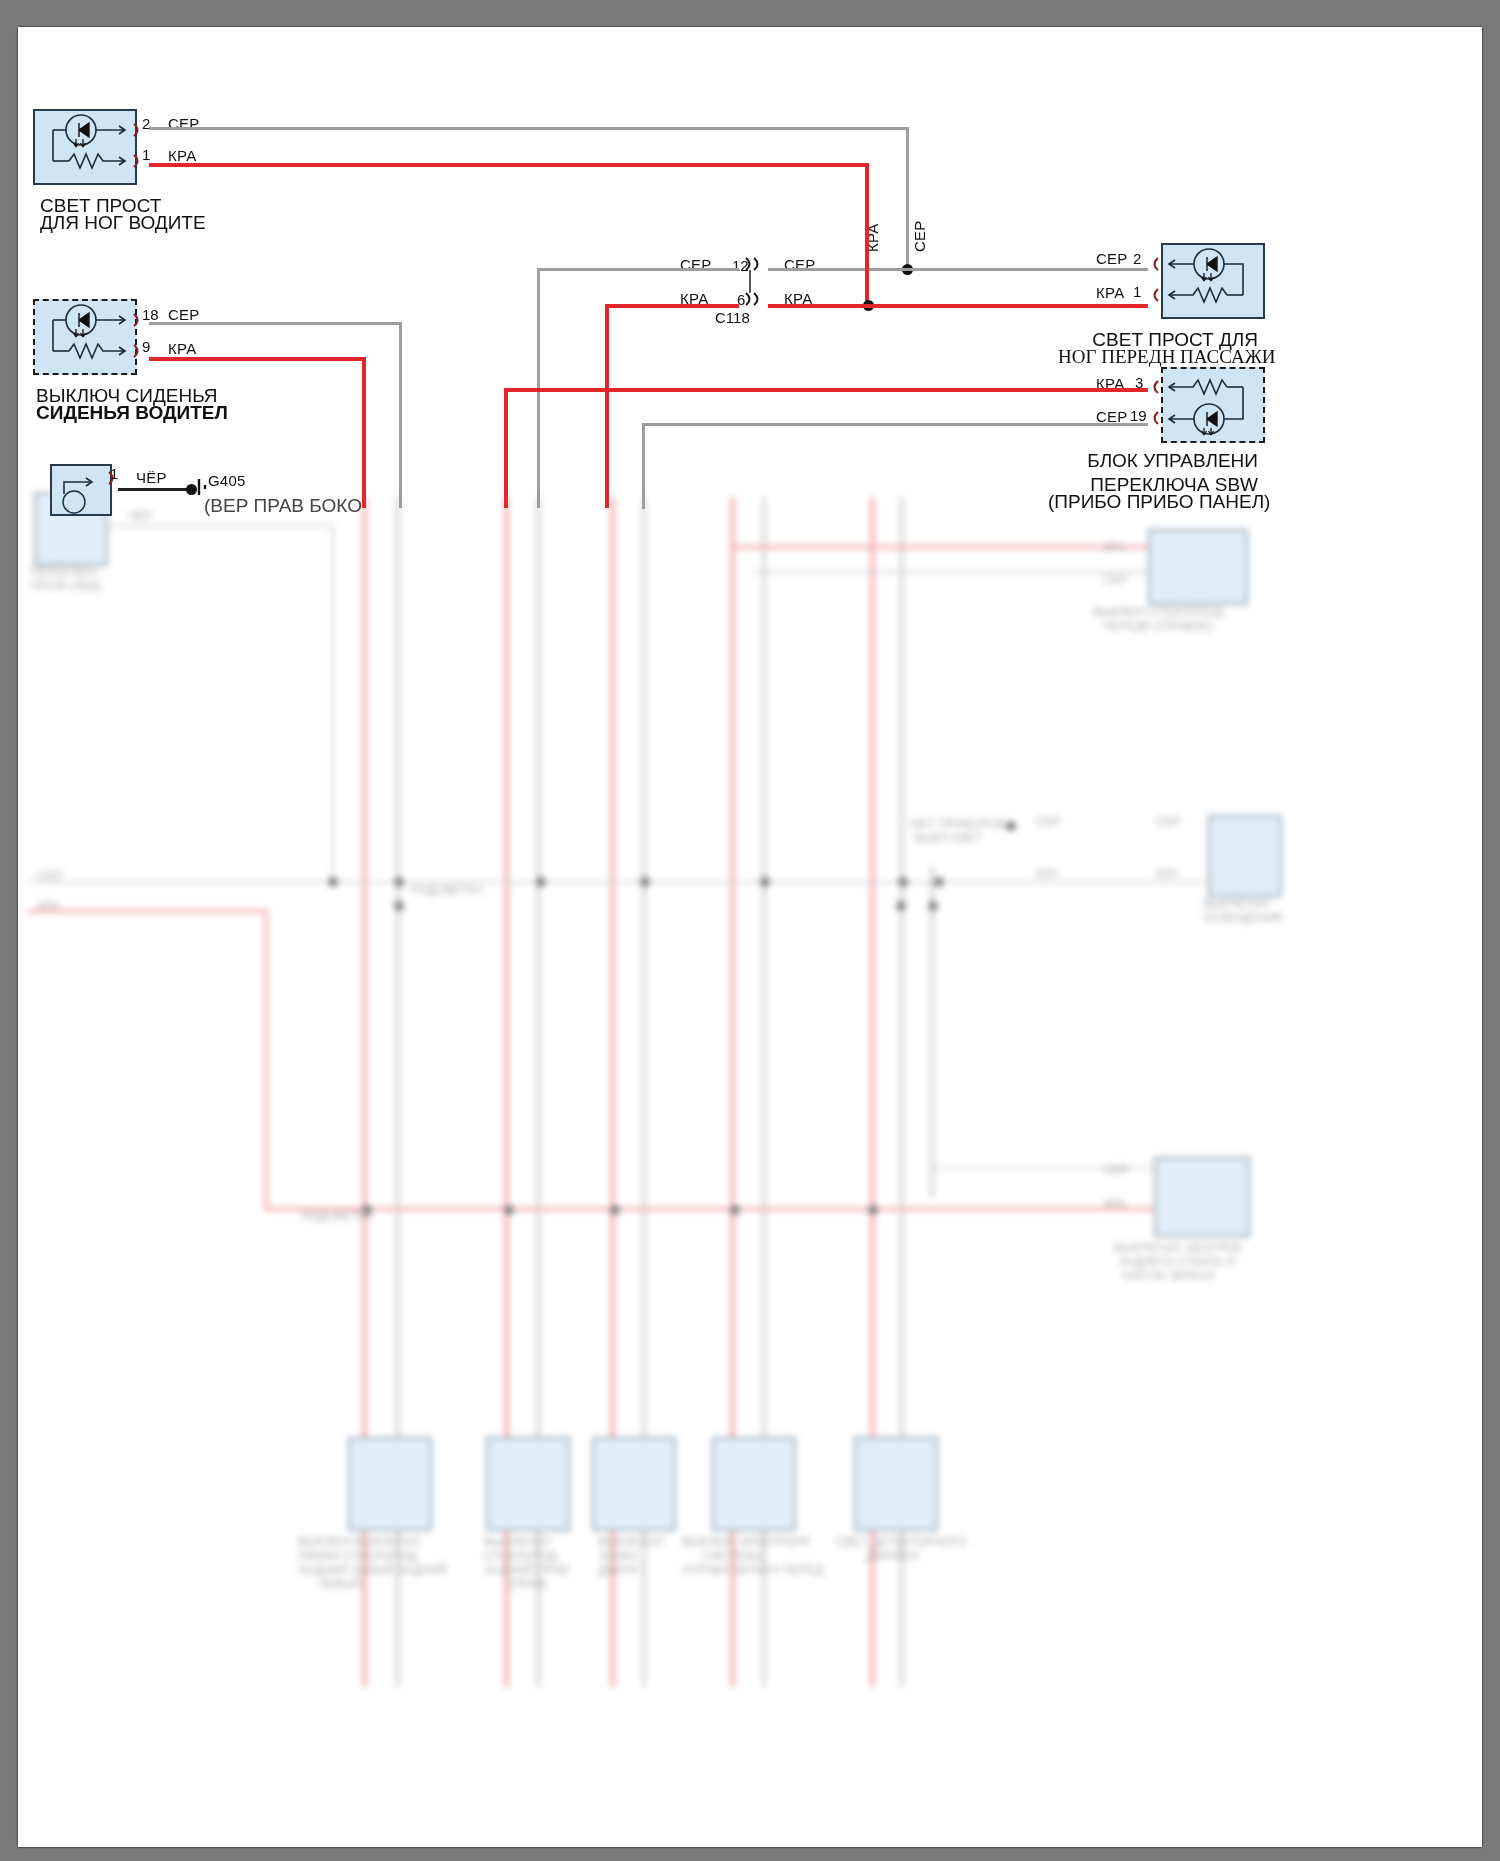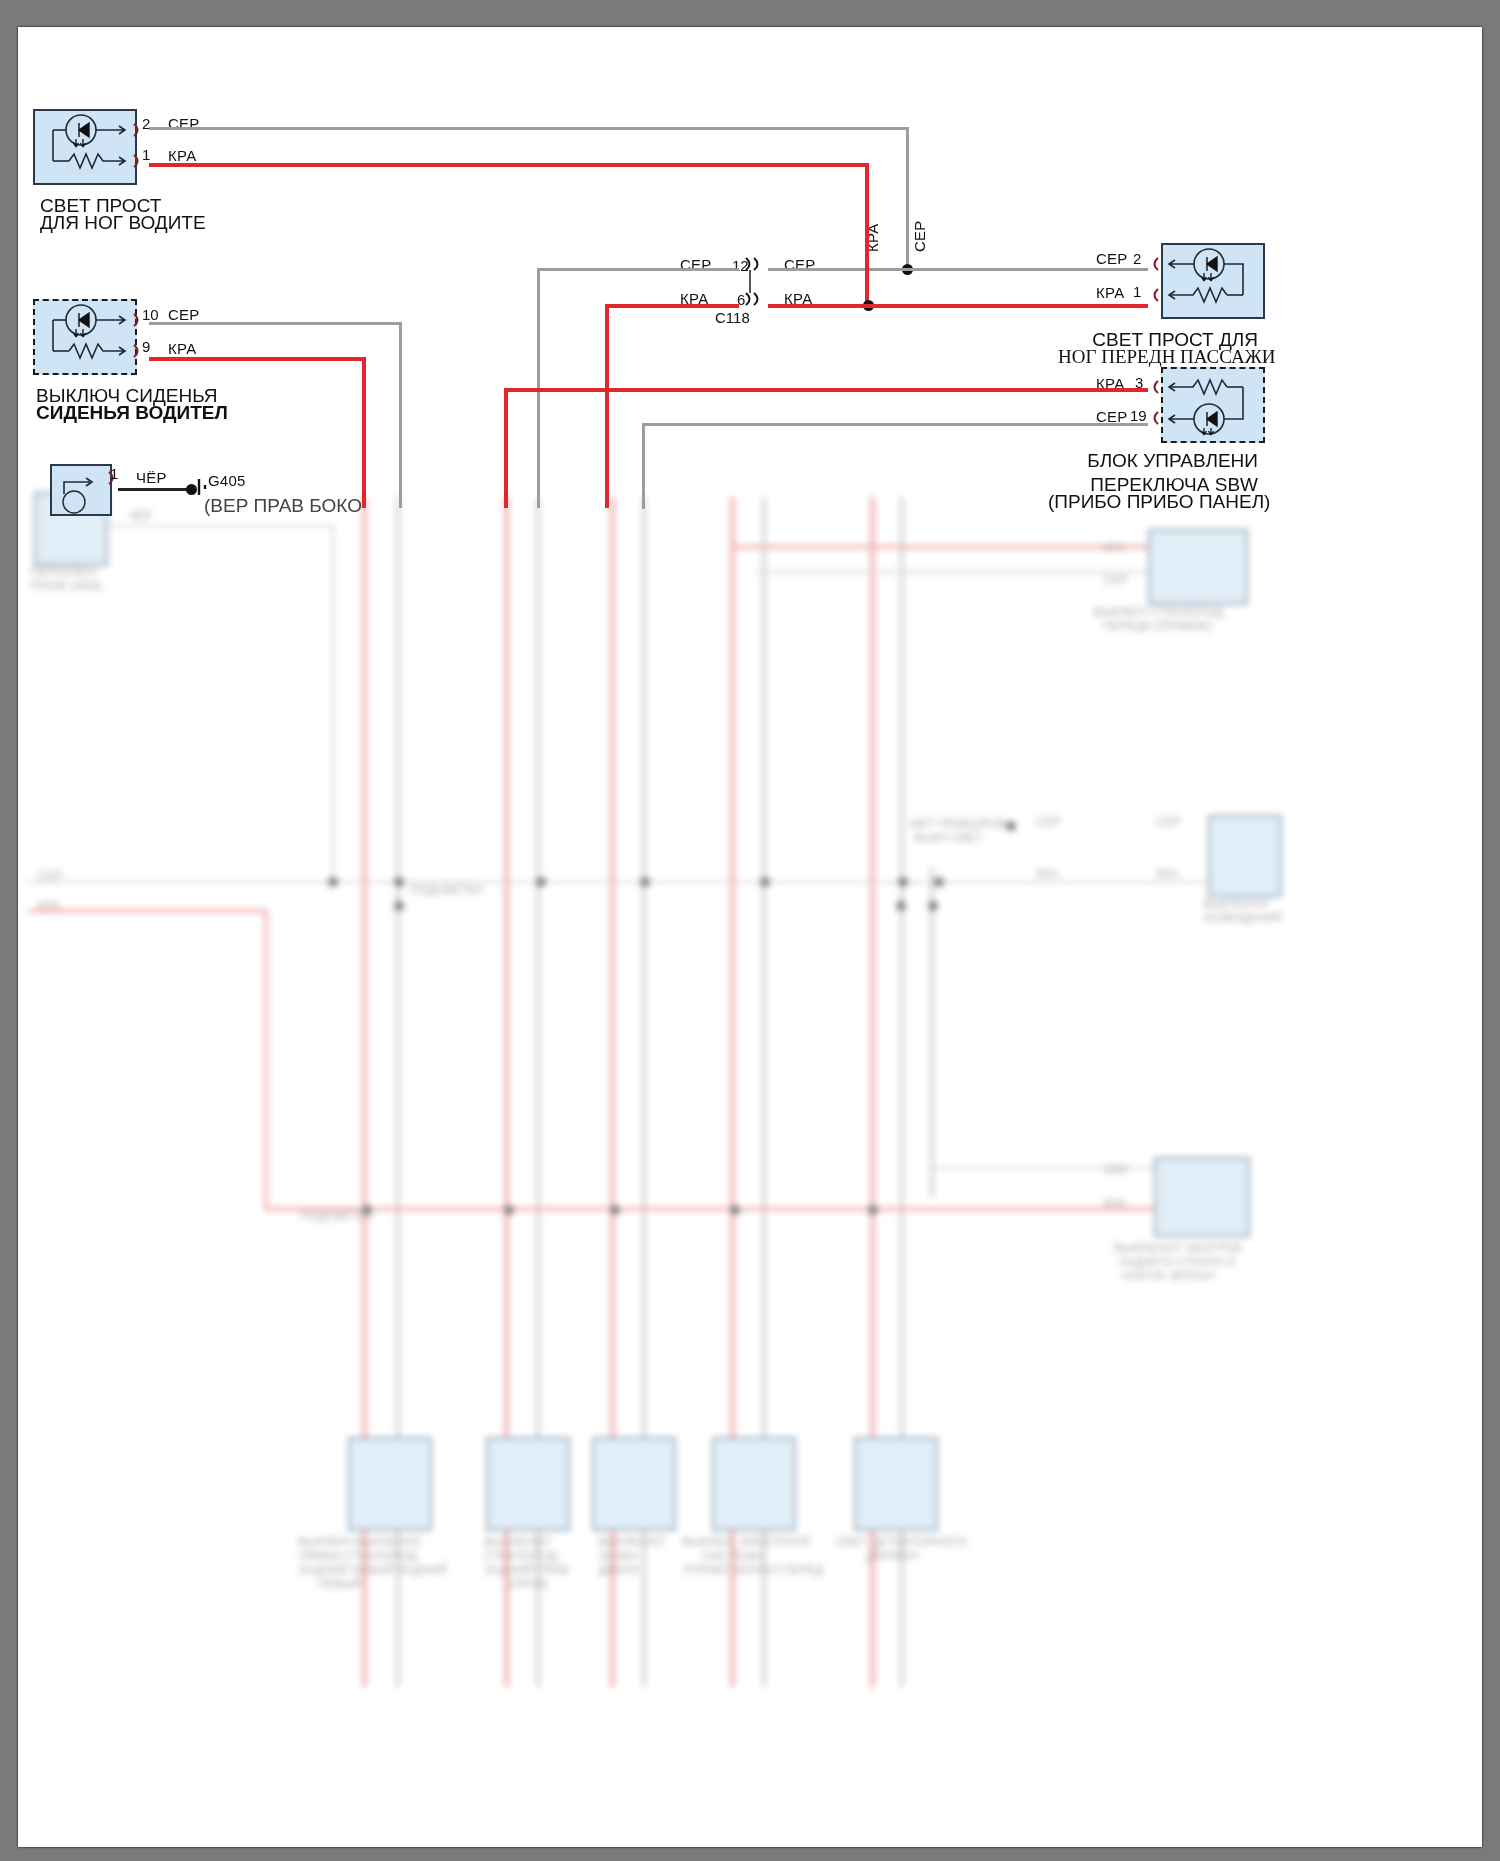--- a/index.html
+++ b/index.html
@@ -168,21 +168,21 @@
     <path d="M20 21 L20 52" stroke="#1b2b3a" stroke-width="1.6" fill="none"></path>
     <path d="M20 52 L36 52" stroke="#1b2b3a" stroke-width="1.6" fill="none"></path>
     <path d="M36 52 l5 -7 l6 14 l6 -14 l6 14 l6 -14 l5 7 l10 0" stroke="#1b2b3a" stroke-width="1.6" fill="none"></path>
     <path d="M63 21 L92 21 M86 17 l6 4 l-6 4" stroke="#1b2b3a" stroke-width="1.6" fill="none"></path>
     <path d="M80 52 L92 52 M86 48 l6 4 l-6 4" stroke="#1b2b3a" stroke-width="1.6" fill="none"></path>
   </svg>
   <svg style="left:113px;top:272px;width:18px;height:72px;">
     <path d="M3 15 q7 6 0 12" stroke="#8a1c1c" stroke-width="2" fill="none"></path>
     <path d="M3 46 q7 6 0 12" stroke="#8a1c1c" stroke-width="2" fill="none"></path>
   </svg>
-  <div class="pin" style="left:124px;top:279px;">10</div>
+  <div class="pin" style="left:124px;top:279px;">18</div>
   <div class="pin" style="left:124px;top:311px;">9</div>
   <div class="lbl" style="left:150px;top:279px;">СЕР</div>
   <div class="lbl" style="left:150px;top:313px;">КРА</div>
   <div class="cname" style="left:18px;top:351px;">ВЫКЛЮЧ СИДЕНЬЯ</div>
   <div class="cname" style="left:18px;top:368px;font-weight:bold;">СИДЕНЬЯ ВОДИТЕЛ</div>
 
   <div class="comp" style="left:32px;top:437px;width:58px;height:48px;"></div>
   <svg style="left:32px;top:437px;width:58px;height:48px;">
     <path d="M14 30 L14 18 L40 18" stroke="#1b2b3a" stroke-width="1.6" fill="none"></path>
     <path d="M36 14 l6 4 l-6 4" stroke="#1b2b3a" stroke-width="1.6" fill="none"></path>

